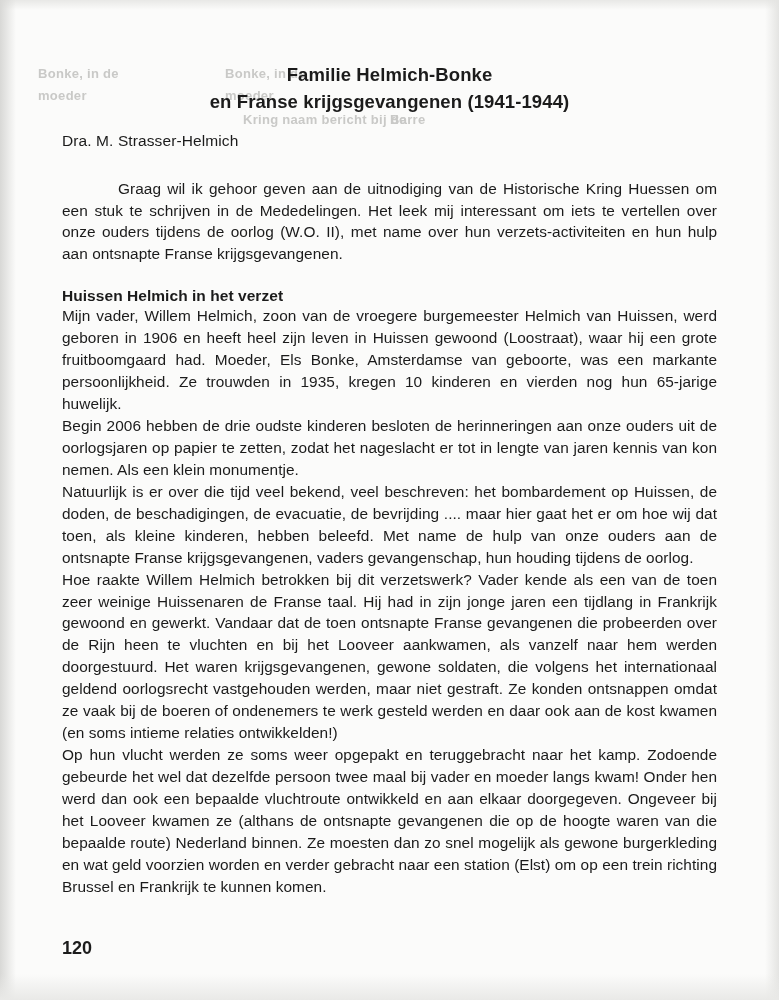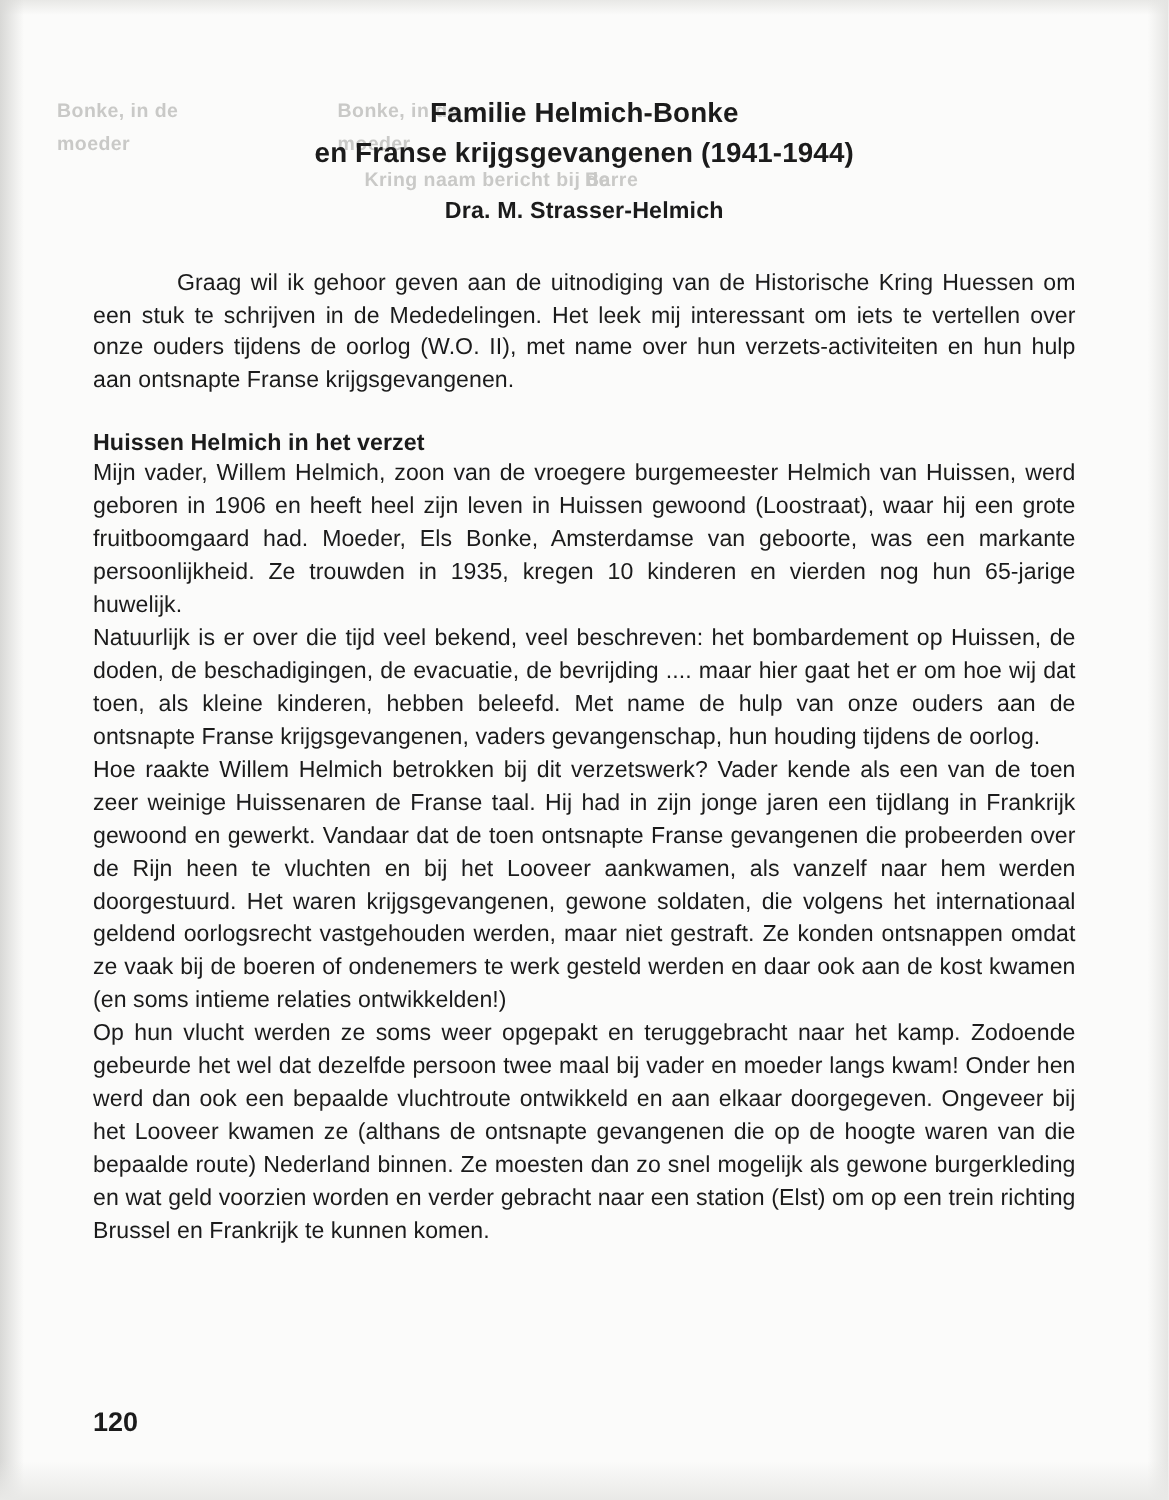--- a/index.html
+++ b/index.html
@@ -80,24 +80,23 @@
     font-size: 18.5px;
     font-weight: bold;
     text-align: center;
     line-height: 1.45;
     letter-spacing: 0.1px;
   }
   .title-line2 { display: block; }
 
   .byline {
     margin: 16px 0 0 0;
-    text-align: center;
+    text-align: left;
     font-size: 15.5px;
     letter-spacing: 0.1px;
-    font-weight: bold;
   }
 
   .intro {
     margin: 28px 0 0 0;
     font-size: 15.4px;
     line-height: 1.42;
     text-align: justify;
     text-indent: 56px;
     letter-spacing: 0.05px;
   }
@@ -150,20 +149,21 @@
       <span class="title-line2">en Franse krijgsgevangenen (1941-1944)</span>
     </h1>
 
     <p class="byline">Dra. M. Strasser-Helmich</p>
 
     <p class="intro">Graag wil ik gehoor geven aan de uitnodiging van de Historische Kring Huessen om een stuk te schrijven in de Mededelingen. Het leek mij interessant om iets te vertellen over onze ouders tijdens de oorlog (W.O. II), met name over hun verzets-activiteiten en hun hulp aan ontsnapte Franse krijgsgevangenen.</p>
 
     <h2 class="section-head">Huissen Helmich in het verzet</h2>
 
     <p class="body-p">Mijn vader, Willem Helmich, zoon van de vroegere burgemeester Helmich van Huissen, werd geboren in 1906 en heeft heel zijn leven in Huissen gewoond (Loostraat), waar hij een grote fruitboomgaard had. Moeder, Els Bonke, Amsterdamse van geboorte, was een markante persoonlijkheid. Ze trouwden in 1935, kregen 10 kinderen en vierden nog hun 65-jarige huwelijk.</p>
+    <p class="body-p">Begin 2006 hebben de drie oudste kinderen besloten de herinneringen aan onze ouders uit de oorlogsjaren op papier te zetten, zodat het nageslacht er tot in lengte van jaren kennis van kon nemen. Als een klein monumentje.</p>
     <p class="body-p">Natuurlijk is er over die tijd veel bekend, veel beschreven: het bombardement op Huissen, de doden, de beschadigingen, de evacuatie, de bevrijding ....   maar hier gaat het er om hoe wij dat toen, als kleine kinderen, hebben beleefd. Met name de hulp van onze ouders aan de ontsnapte Franse krijgsgevangenen, vaders gevangenschap, hun houding tijdens de oorlog.</p>
     <p class="body-p">Hoe raakte Willem Helmich betrokken bij dit verzetswerk? Vader kende als een van de toen zeer weinige Huissenaren de Franse taal. Hij had in zijn jonge jaren een tijdlang in Frankrijk gewoond en gewerkt. Vandaar dat de toen ontsnapte Franse gevangenen die probeerden over de Rijn heen te vluchten en bij het Looveer aankwamen, als vanzelf naar hem werden doorgestuurd. Het waren krijgsgevangenen, gewone soldaten, die volgens het internationaal geldend oorlogsrecht vastgehouden werden, maar niet gestraft. Ze konden ontsnappen omdat ze vaak bij de boeren of ondenemers te werk gesteld werden en daar ook aan de kost kwamen (en soms intieme relaties ontwikkelden!)</p>
     <p class="body-p">Op hun vlucht werden ze soms weer opgepakt en teruggebracht naar het kamp. Zodoende gebeurde het wel dat dezelfde persoon twee maal bij vader en moeder langs kwam! Onder hen werd dan ook een bepaalde vluchtroute ontwikkeld en aan elkaar doorgegeven. Ongeveer bij het Looveer kwamen ze (althans de ontsnapte gevangenen die op de hoogte waren van die bepaalde route) Nederland binnen. Ze moesten dan zo snel mogelijk als gewone burgerkleding en wat geld voorzien worden en verder gebracht naar een station (Elst) om op een trein richting Brussel en Frankrijk te kunnen komen.</p>
 
   </div>
 
   <div class="page-number">120</div>
 
 </div>
 

